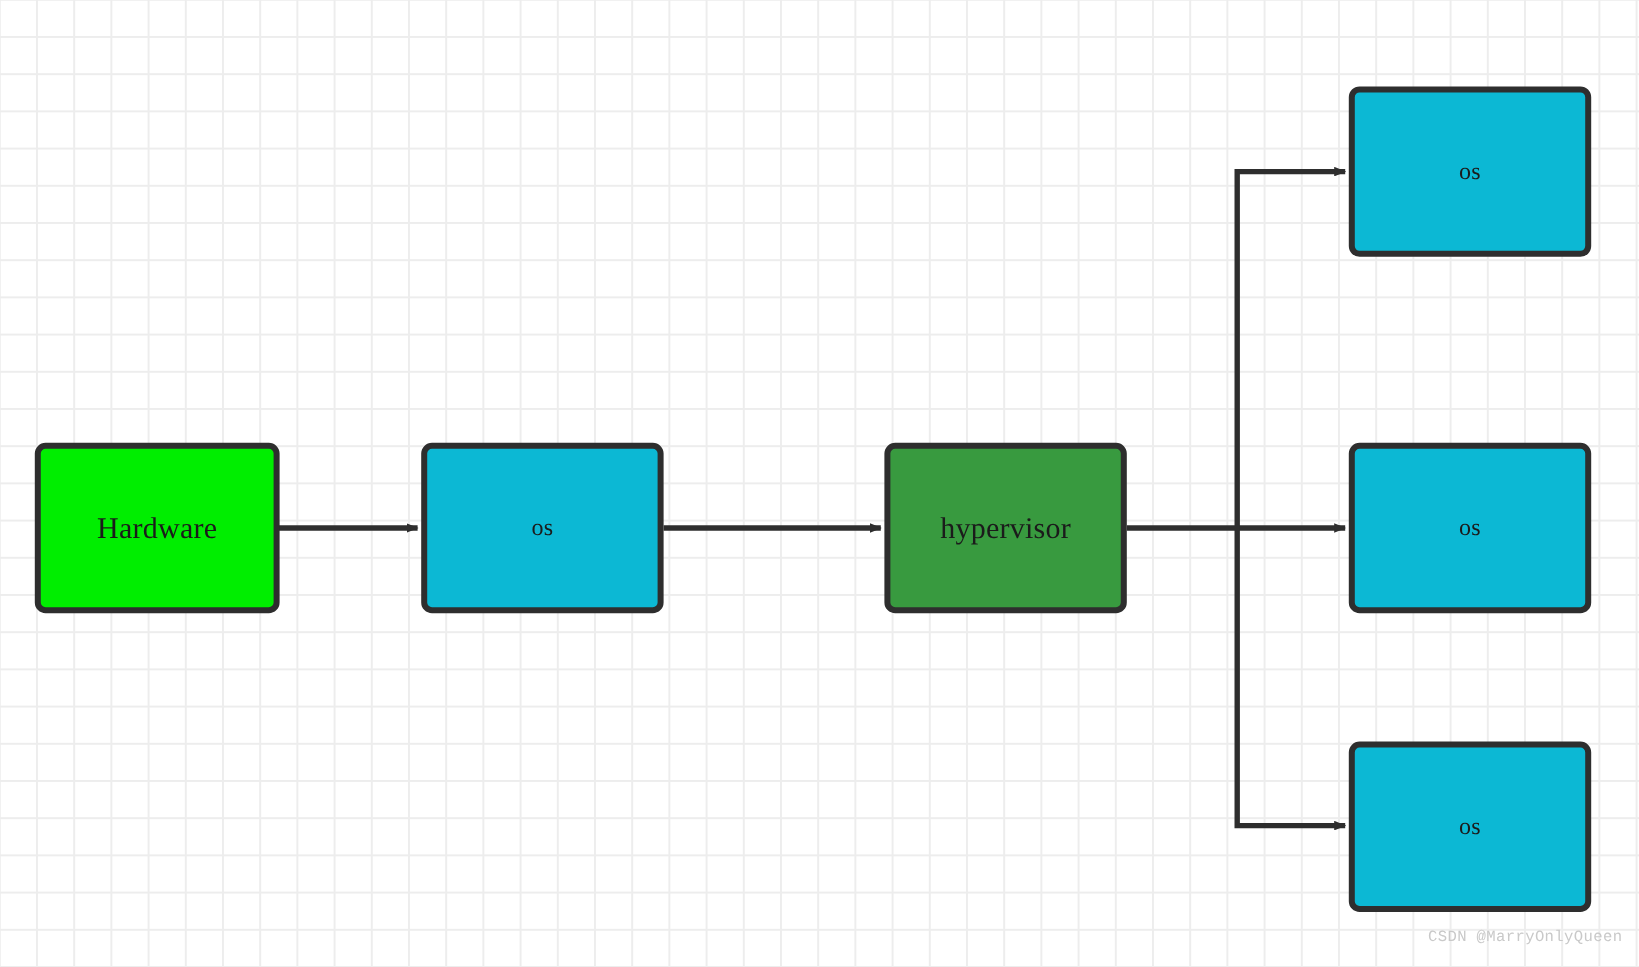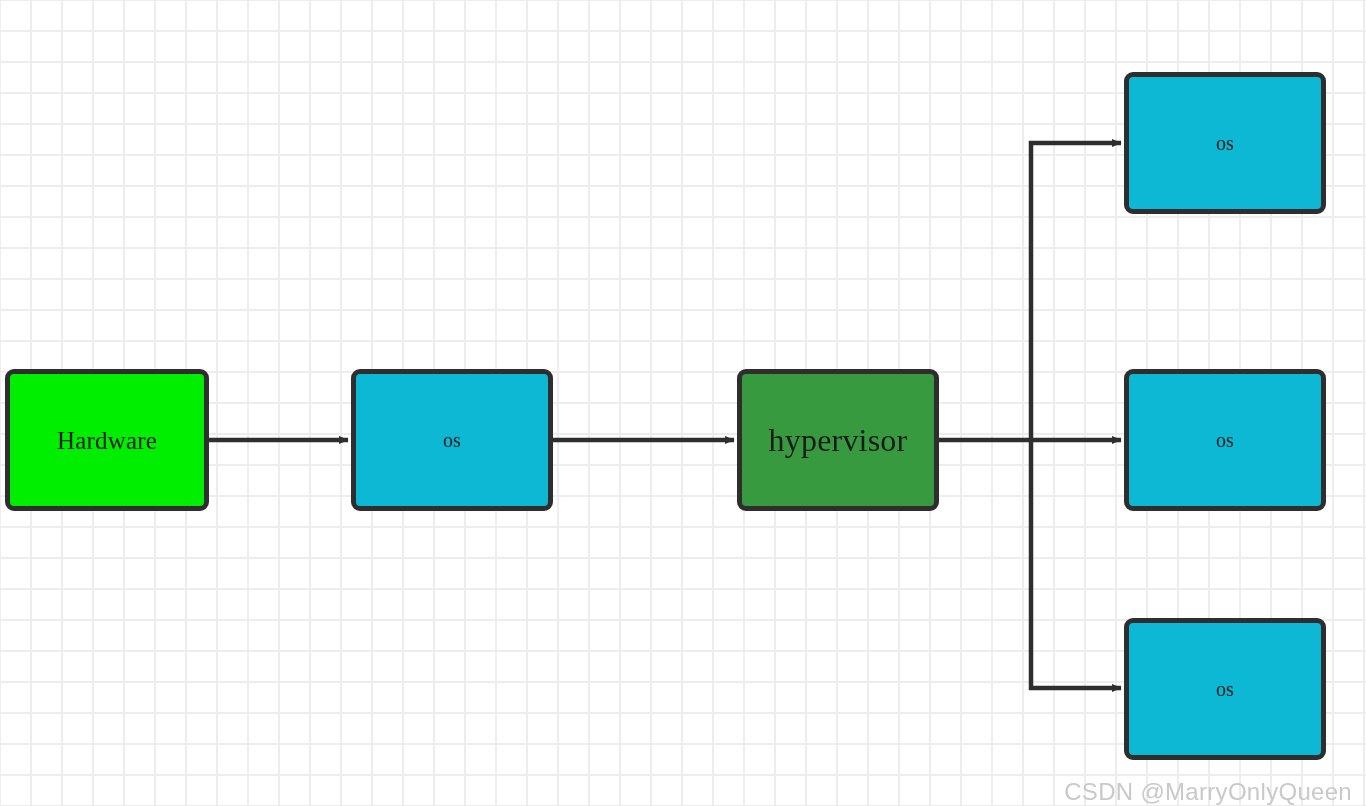--- a/index.html
+++ b/index.html
@@ -41,30 +41,30 @@
     font-family: "Liberation Serif", "DejaVu Serif", serif;
     font-weight: 400;
     letter-spacing: 0.2px;
     user-select: none;
   }
   .node-label {
     display: block;
     text-align: left;
     line-height: 1;
   }
-  .n-hardware { font-size: 25px; }
-  .n-hypervisor { font-size: 32px; }
+  .n-hardware { font-size: 25px; margin-left: 24px; }
+  .n-hypervisor { font-size: 25px; }
   .n-os { font-size: 20px; }
 
   .watermark {
     position: absolute;
     right: 14px;
-    bottom: 0;
-    font-family: Liberation Sans, sans-serif;
-    font-size: 24px;
+    bottom: 18px;
+    font-family: Liberation Mono, monospace;
+    font-size: 13px;
     color: #c9c9c9;
     letter-spacing: 0.3px;
     user-select: none;
     white-space: nowrap;
   }
 </style>
 </head>
 <body>
 
 <div id="canvas">

